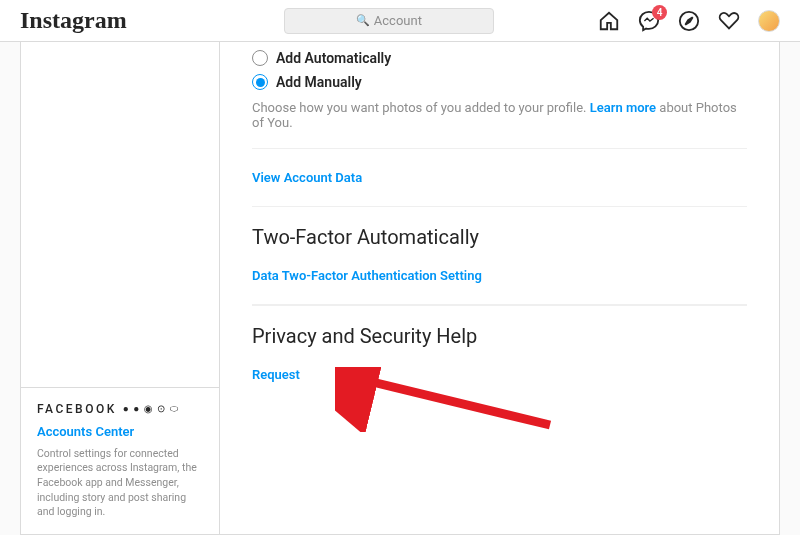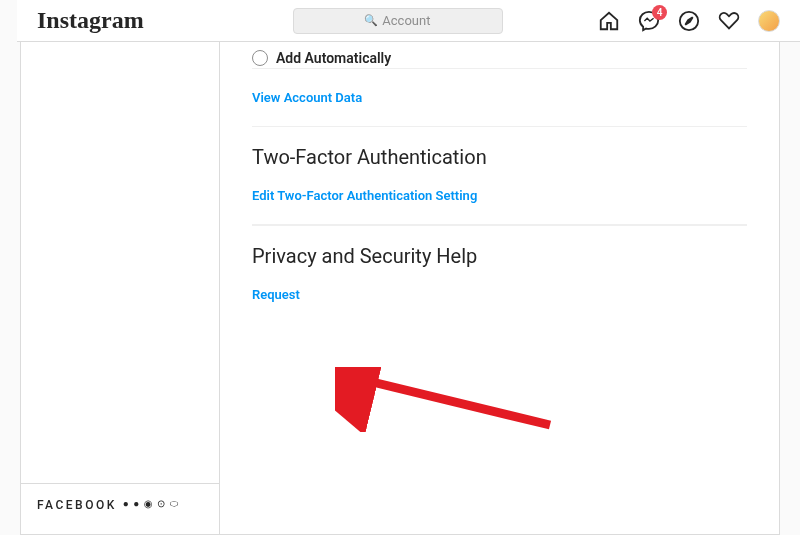--- a/index.html
+++ b/index.html
@@ -1,31 +1,31 @@
 <!DOCTYPE html>
 <html><head>
   <meta charset="utf-8">
   <style>
     * { margin: 0; padding: 0; box-sizing: border-box; }
     body { font-family: -apple-system, BlinkMacSystemFont, "Segoe UI", Roboto, Helvetica, Arial, sans-serif; background: #fafafa; height: 535px; width: 800px; overflow: hidden; }
-    .topbar { height: 42px; background: #fff; border-bottom: 1px solid #dbdbdb; display: flex; align-items: center; padding: 0 20px; margin-left: 17px; }
+    .topbar { height: 42px; background: #fff; border-bottom: 1px solid #dbdbdb; display: flex; align-items: center; padding: 0 20px; }
     .logo { font-family: "Brush Script MT", cursive; font-size: 24px; font-weight: bold; color: #262626; flex: 0 0 auto; width: 160px; }
     .search-wrap { flex: 1; display: flex; justify-content: center; }
     .search { width: 210px; height: 26px; background: #efefef; border: 1px solid #dbdbdb; border-radius: 4px; display: flex; align-items: center; justify-content: center; color: #8e8e8e; font-size: 13px; }
     .search-icon { margin-right: 4px; font-size: 11px; }
     .nav-icons { display: flex; align-items: center; gap: 18px; }
     .nav-icon { width: 22px; height: 22px; display: flex; align-items: center; justify-content: center; color: #262626; position: relative; cursor: pointer; }
     .nav-icon svg { width: 22px; height: 22px; }
     .badge { position: absolute; top: -5px; right: -7px; background: #ed4956; color: #fff; border-radius: 50%; width: 15px; height: 15px; font-size: 10px; display: flex; align-items: center; justify-content: center; font-weight: 500; }
     .avatar { width: 22px; height: 22px; border-radius: 50%; background: linear-gradient(135deg, #f9d976, #f39f48); border: 1px solid #dbdbdb; }
     .main-wrap { display: flex; padding: 0 20px; height: calc(535px - 42px); }
     .sidebar { width: 200px; background: #fff; border: 1px solid #dbdbdb; border-top: none; display: flex; flex-direction: column; }
     .sidebar-spacer { flex: 1; }
     .sidebar-bottom { padding: 14px 16px; border-top: 1px solid #dbdbdb; }
-    .fb-row { display: flex; gap: 6px; margin-bottom: 8px; }
+    .fb-row { display: flex; align-items: center; gap: 6px; margin-bottom: 8px; }
     .fb-label { font-size: 12px; letter-spacing: 2.5px; color: #262626; font-weight: 500; }
     .fb-icons { font-size: 10px; color: #262626; letter-spacing: 1px; }
     .ac-link { color: #0095f6; font-size: 13px; font-weight: 600; display: block; margin-bottom: 8px; cursor: pointer; }
     .ac-desc { color: #8e8e8e; font-size: 10.5px; line-height: 1.4; }
     .content { flex: 1; background: #fff; border: 1px solid #dbdbdb; border-left: none; border-top: none; padding: 0 32px 16px; overflow: hidden; position: relative; }
     .radio-row { display: flex; align-items: flex-start; margin-top: 8px; margin-bottom: 2px; }
     .radio { width: 16px; height: 16px; border: 1.5px solid #8e8e8e; border-radius: 50%; margin-right: 8px; flex-shrink: 0; }
     .radio.checked { border-color: #0095f6; display: flex; align-items: center; justify-content: center; }
     .radio.checked::after { content: ''; width: 9px; height: 9px; background: #0095f6; border-radius: 50%; }
     .radio-label { font-size: 14px; color: #262626; font-weight: 600; }
@@ -77,38 +77,47 @@
 </div>
 
 <div class="main-wrap">
   <div class="sidebar">
     <div class="sidebar-spacer"></div>
     <div class="sidebar-bottom">
       <div class="fb-row">
         <span class="fb-label">FACEBOOK</span>
         <span class="fb-icons">● ● ◉ ⊙ ⬭</span>
       </div>
+      <a class="ac-link">Accounts Center</a>
+      <div class="ac-desc">Control settings for connected experiences across Instagram, the Facebook app and Messenger, including story and post sharing and logging in.</div>
     </div>
   </div>
 
   <div class="content">
     <div class="radio-row">
       <div class="radio"></div>
       <span class="radio-label">Add Automatically</span>
+    </div>
+    <div class="radio-row">
+      <div class="radio checked"></div>
+      <span class="radio-label">Add Manually</span>
+    </div>
+    <div class="help-text">
+      <span>Choose how you want photos of you added to your profile. </span><a>Learn more</a><span> about Photos of You.</span>
     </div>
 
     <hr class="divider">
     <div class="section">
       <a class="section-link">View Account Data</a>
     </div>
 
     <hr class="divider">
     <div class="section">
-      <h2 class="section-title">Two-Factor Authentication</h2>
-      <a class="section-link">Edit Two-Factor Authentication Setting</a>
+      <h2 class="section-title">Two-Factor Automatically</h2>
+      <a class="section-link">Data Two-Factor Authentication Setting</a>
     </div>
 
     <hr class="divider">
 
     <hr class="divider">
     <div class="section">
       <h2 class="section-title">Privacy and Security Help</h2>
       <a class="section-link">Request</a>
     </div>
 

